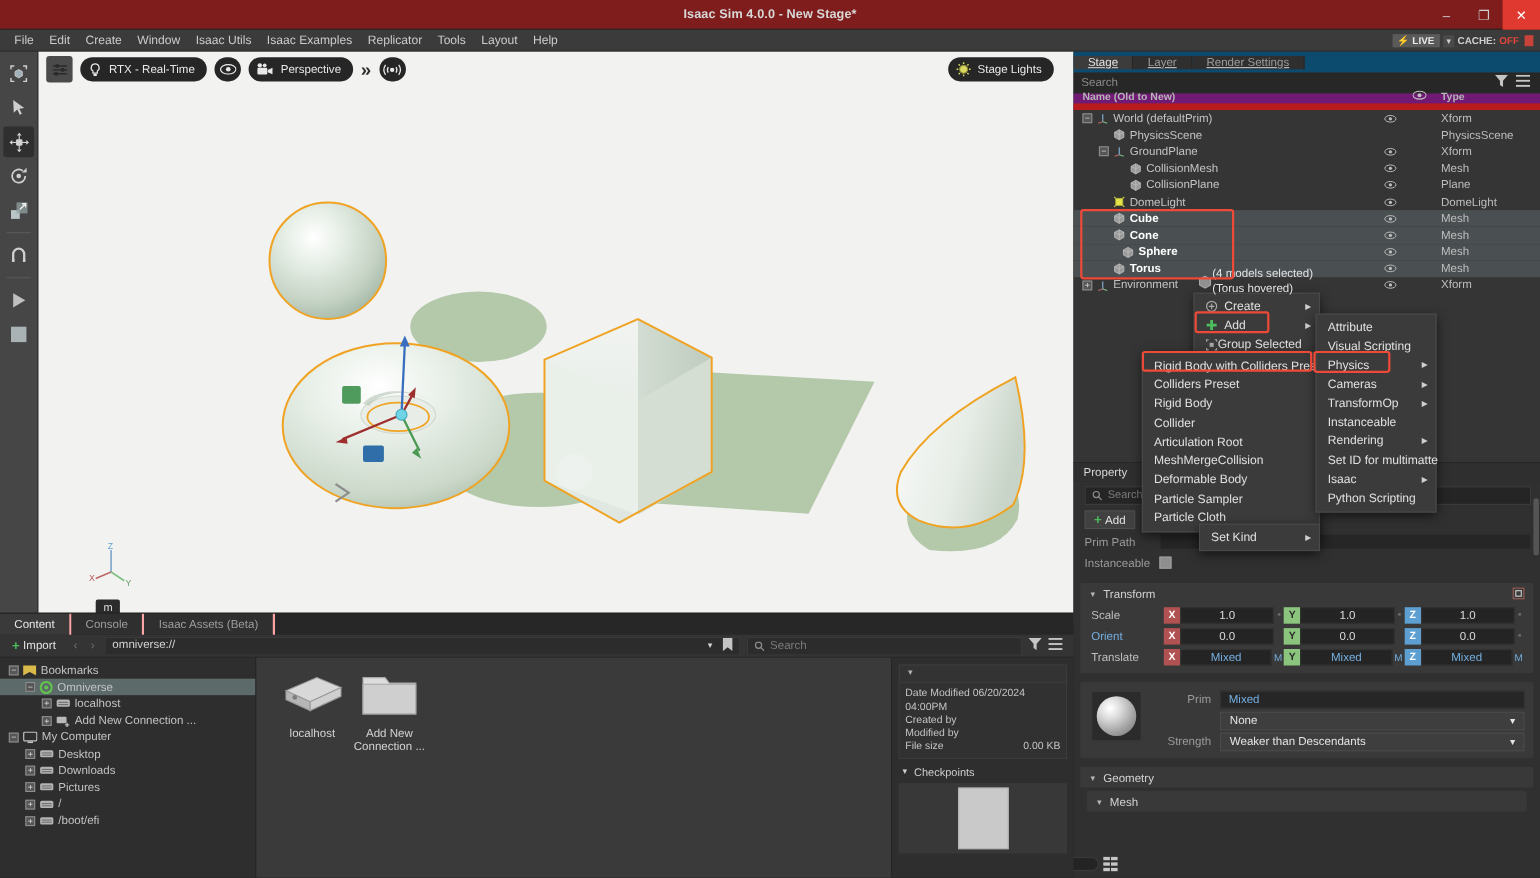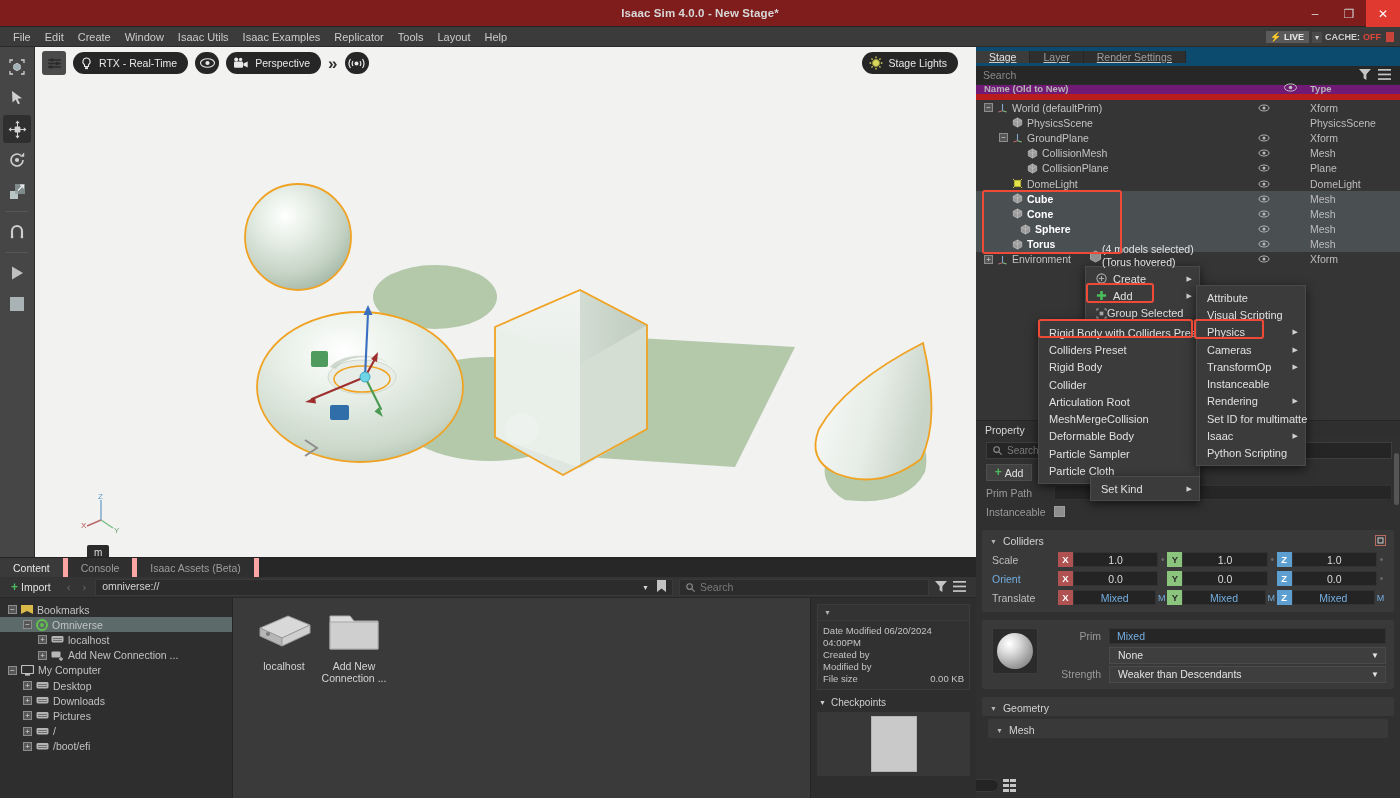--- a/index.html
+++ b/index.html
@@ -106,21 +106,21 @@
   .mfrow{ display:flex; align-items:center; height:16px; gap:5px;}
   .mflbl{ width:58px; text-align:right; font-size:10.5px; color:#9a9a9a; padding-right:3px;}
   .mfval{ flex:1; background:#262626; border:1px solid #333; height:16px; display:flex; align-items:center;
           padding-left:7px; font-size:10.5px; color:#74aee0;}
   .mfsel{ flex:1; background:#3e3e3e; border:1px solid #4a4a4a; height:17px; display:flex; align-items:center;
           justify-content:space-between; padding:0 6px 0 8px; font-size:10.5px; color:#e4e4e4;}
   
   #bottom{ position:absolute; left:0; bottom:0; width:976px; top:510px; background:#2e2e2e; border-top:1px solid #242424;}
   #bottabs{ display:flex; height:19px; background:#272727;}
   #bottabs .tab{ padding:0 13px; display:flex; align-items:center; font-size:10.5px; color:#9d9d9d; background:#2f2f2f;
-                 border-right:5px solid #fca5a5;}
+                 border-right:2px solid #fca5a5;}
   #bottabs .tab.active{ background:#3a3a3a; color:#e6e6e6;}
   #botbar{ height:21px; background:#343434; display:flex; align-items:center; gap:6px; padding:0 4px; border-bottom:1px solid #272727;}
   .importbtn{ display:flex; align-items:center; gap:3px; font-size:10.5px; color:#e2e2e2; padding:0 7px; height:17px;}
   .navarrow{ color:#6d6d6d; font-size:11px; padding:0 3px;}
   .pathfld{ flex:1; background:#2c2c2c; height:17px; border:1px solid #3a3a3a; display:flex; 
             padding:0 6px; font-size:10.5px; color:#d4d4d4; justify-content:space-between;}
   .srch2{ width:250px; background:#2c2c2c; height:17px; border:1px solid #3a3a3a; display:flex; align-items:center;
           gap:5px; padding:0 6px; font-size:10.5px; color:#7b7b7b;}
   #botbody{ position:absolute; left:0; right:0; top:40px; bottom:0; display:flex;}
   #bookmarks{ width:233px; background:#2e2e2e; border-right:1px solid #252525; padding-top:4px;}
@@ -642,21 +642,21 @@
         <span class="fld"></span>
       </div>
       <div class="prow">
         <span class="lbl">Instanceable</span>
         <span class="chk"></span>
       </div>
 
       <div class="sect" style="margin-top:9px;">
         <div class="secthdr">
           <span class="caret">▼</span>
-          <span>Colliders</span>
+          <span>Transform</span>
           <span style="margin-left:auto;padding-right:8px;">
             <svg width="11" height="11" viewBox="0 0 11 11">
                 <rect x="0.5" y="0.5" width="10" height="10" fill="none" stroke="#b96a60" stroke-width="1"></rect>
               <rect x="3" y="3" width="5" height="5" fill="none" stroke="#d0d0d0" stroke-width="1"></rect>
               </svg>
           </span>
         </div>
 
         <div class="xrow">
           <span class="xlbl">Scale</span>

